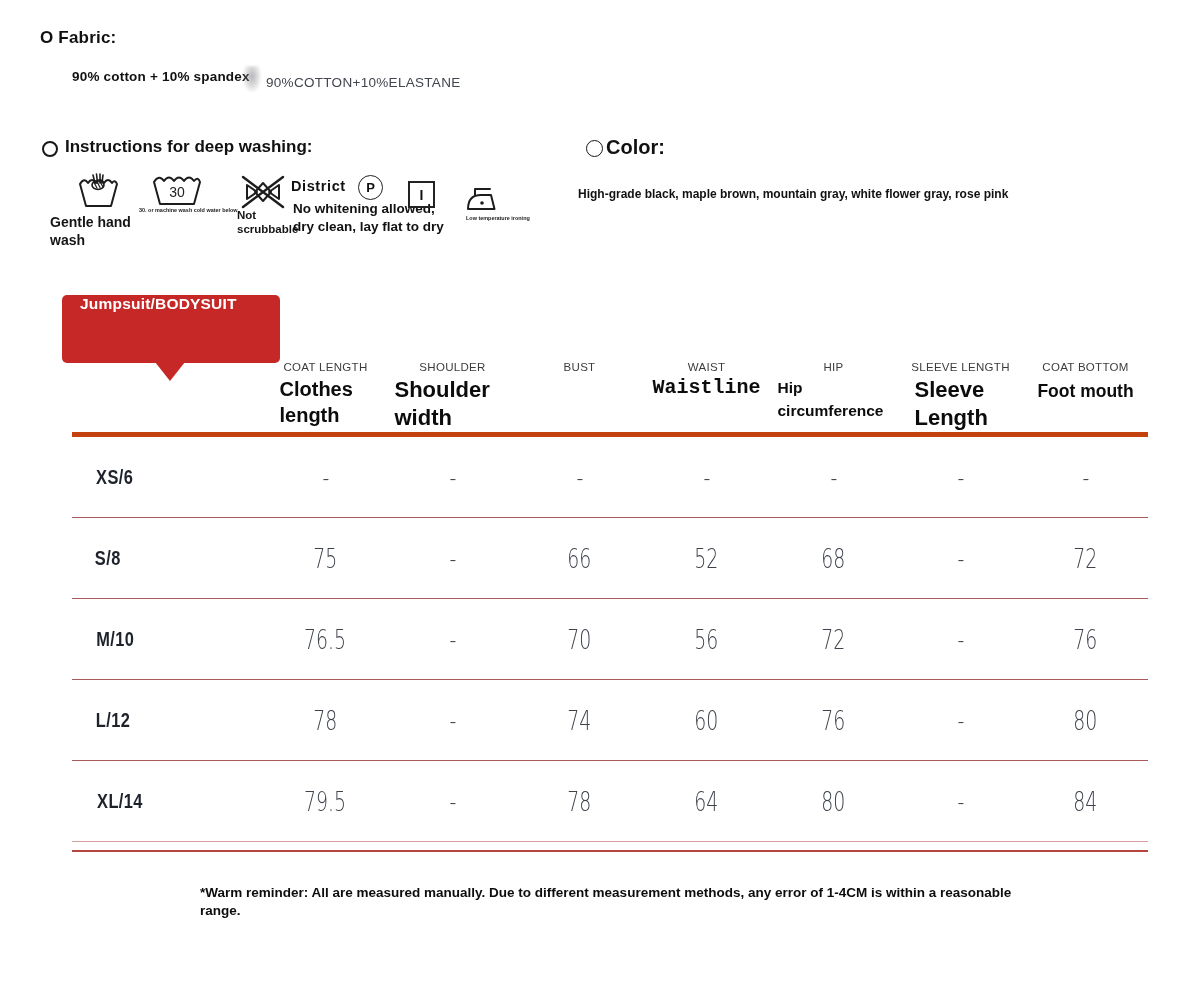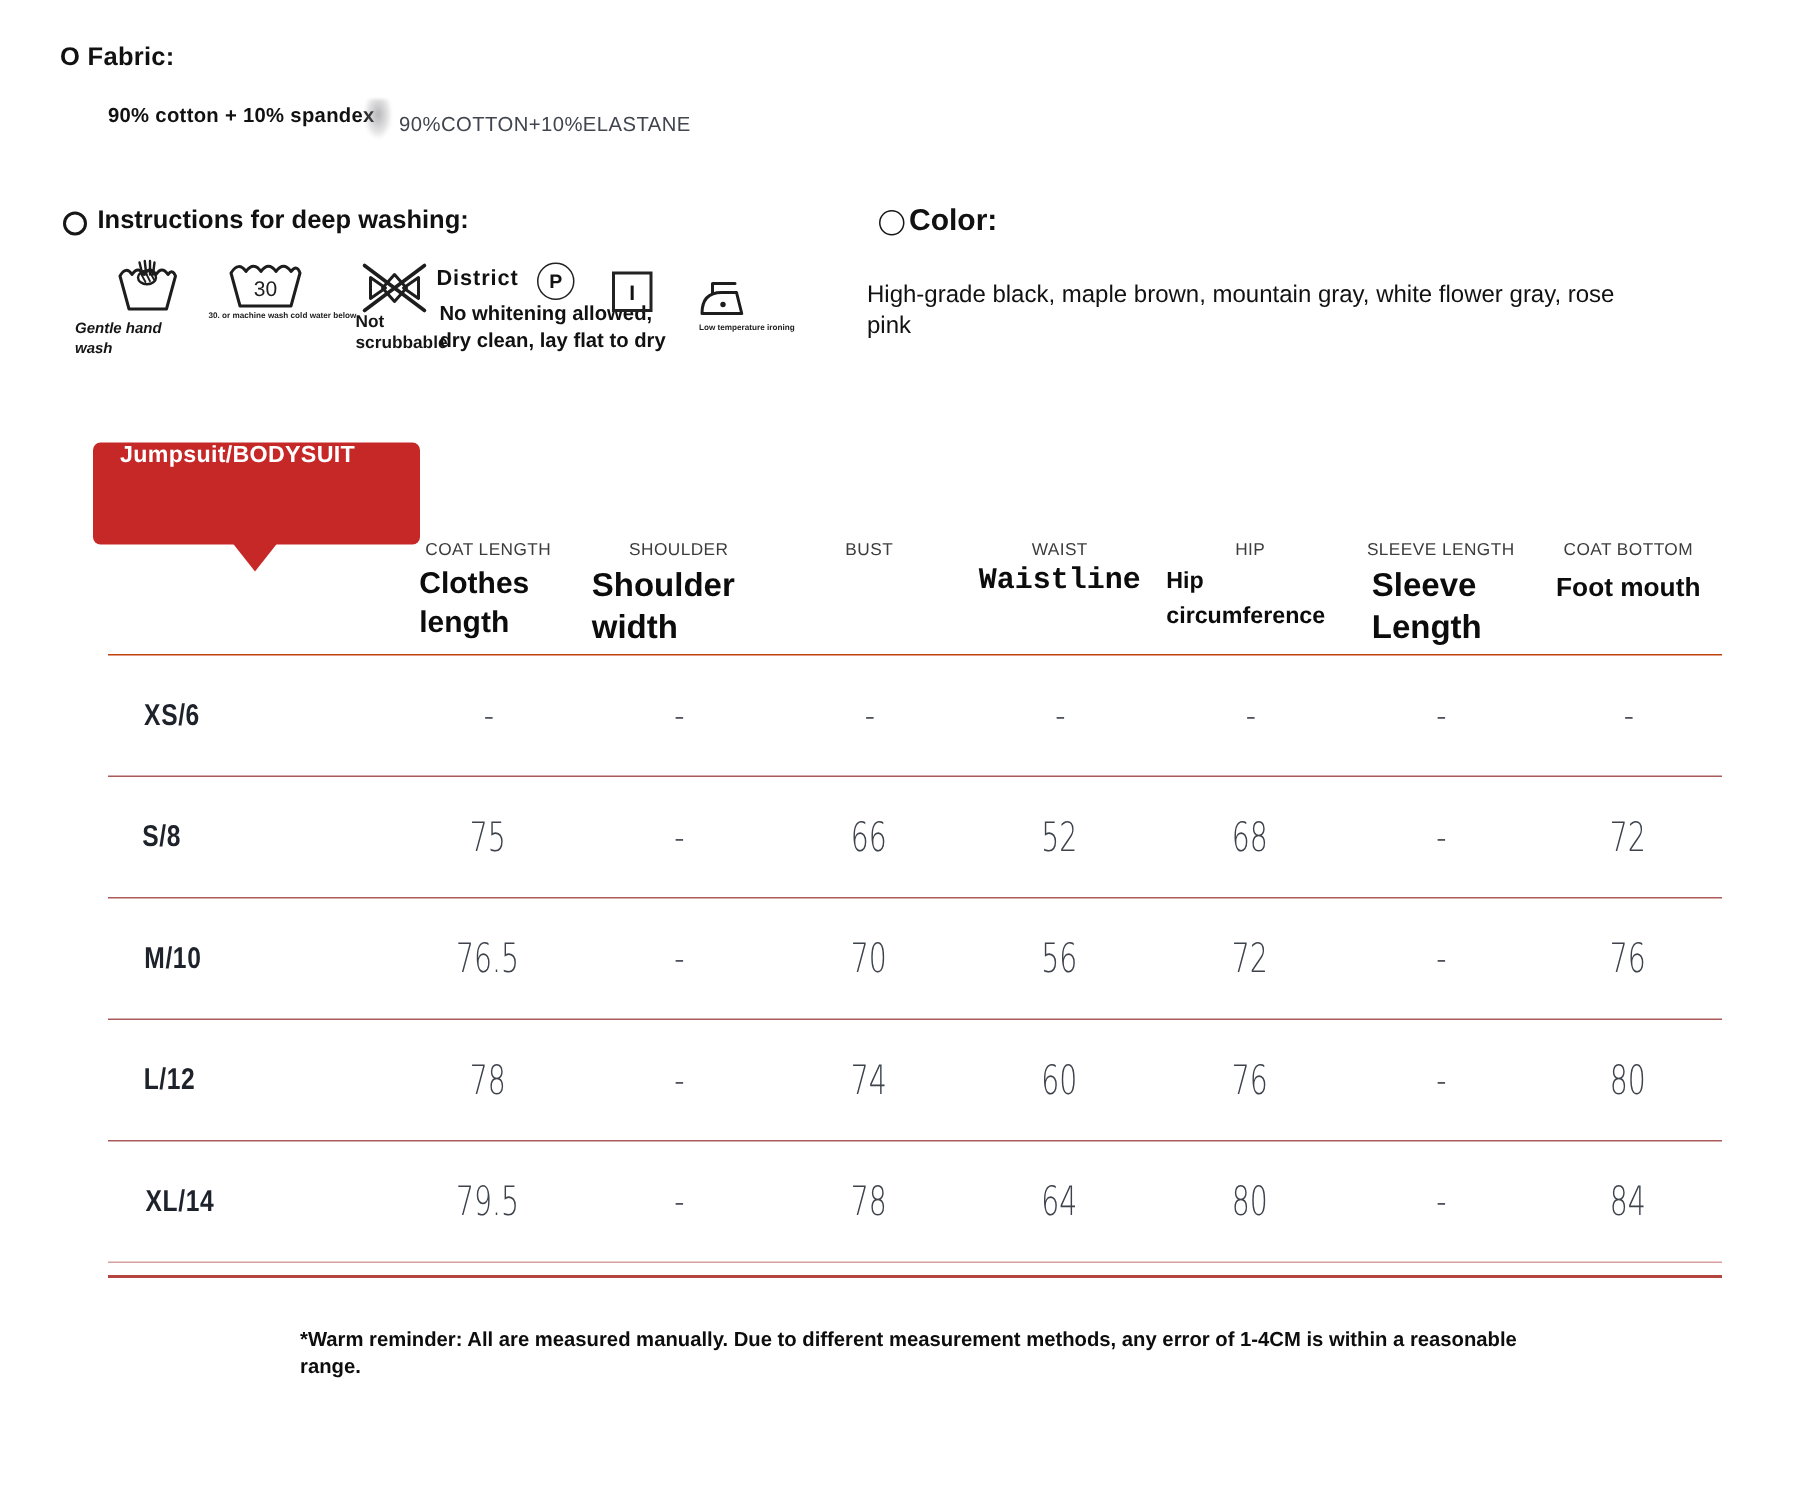--- a/index.html
+++ b/index.html
@@ -19,46 +19,46 @@
     filter:blur(1px); }
   .composition-en { left:266px; top:75px; font-size:13.5px; color:#41454e; letter-spacing:.3px; }
 
   .ring { border:2px solid #171717; border-radius:50%; background:#fff; }
   .wash-ring { left:42px; top:141px; width:16px; height:16px; }
   .h-wash { left:65px; top:137px; font-size:17px; font-weight:700; }
 
   .icon-svg { stroke:#1d1d1d; fill:none; stroke-width:2; stroke-linecap:round; stroke-linejoin:round; }
 
   .lbl-bold { font-weight:700; color:#151515; }
-  .hand-label { left:50px; top:214px; width:84px; font-size:10px; line-height:1.25;font-style:italic; }
+  .hand-label { left:50px; top:214px; width:84px; font-size:14px; line-height:1.25; }
   .tiny { font-size:8px; font-weight:700; transform:scale(.68); transform-origin:left top; color:#222; line-height:1.25; }
   .basin30-label { left:139px; top:207px; width:200px; white-space:nowrap; }
   .wring-label { left:237px; top:208px; width:80px; font-size:11.5px; line-height:1.25; }
   .district { left:291px; top:178px; font-size:14.5px; font-weight:700; letter-spacing:.6px; }
   .care-text { left:293px; top:200px; width:162px; font-size:13.5px; font-weight:700; line-height:1.3; }
   .sym-circle { left:358px; top:175px; width:25px; height:25px; border:1.8px solid #222; border-radius:50%;
     display:flex; align-items:center; justify-content:center; font-size:13px; font-weight:600; }
   .sym-square { left:408px; top:181px; width:27px; height:27px; border:2px solid #222;
     display:flex; align-items:center; justify-content:center; font-size:14px; font-weight:600; }
   .iron-label { left:466px; top:215px; width:130px; }
 
   .color-ring { left:586px; top:140px; width:17px; height:17px; border-width:1.5px; }
   .h-color { left:606px; top:136px; font-size:20px; font-weight:700; }
-  .color-text { left:578px; top:187px; width:504px; font-size:16px; font-weight:400; line-height:1.3; }
+  .color-text { left:578px; top:187px; width:504px; font-size:12px; font-weight:700; line-height:1.3; }
 
   
   .ribbon { left:62px; top:295px; width:218px; height:68px; background:#c62828; border-radius:5px;
     display:flex; align-items:flex-start; padding-left:18px; }
   .ribbon span { color:#fff; font-size:15.5px; font-weight:700; letter-spacing:.2px; }
   .ribbon-tip { left:155px; top:362px; width:0; height:0;
     border-left:15px solid transparent; border-right:15px solid transparent; border-top:19px solid #c62828; }
 
   
   .size-table { left:72px; top:352px; width:1076px; }
-  .thead { display:flex; height:85px; border-bottom:1px solid #c2410c; }
+  .thead { display:flex; height:85px; border-bottom:5px solid #c2410c; }
   .trow  { display:flex; height:81px; border-bottom:1px solid #aa5a5a; align-items:center; }
   .trow.last { border-bottom:1px solid #d8a0a0; }
   .bottom-line { left:72px; top:850px; width:1076px; height:2px; background:#b5453f; }
 
   .c-size { width:190px; display:flex; align-items:center; padding-left:20px; }
   .c-val  { width:127px; display:flex; align-items:center; justify-content:center; }
   .c-val.c7 { width:123px; }
 
   .hcell { width:127px; display:flex; flex-direction:column; align-items:center; padding-top:9px; }
   .hcell.hc7 { width:123px; }

